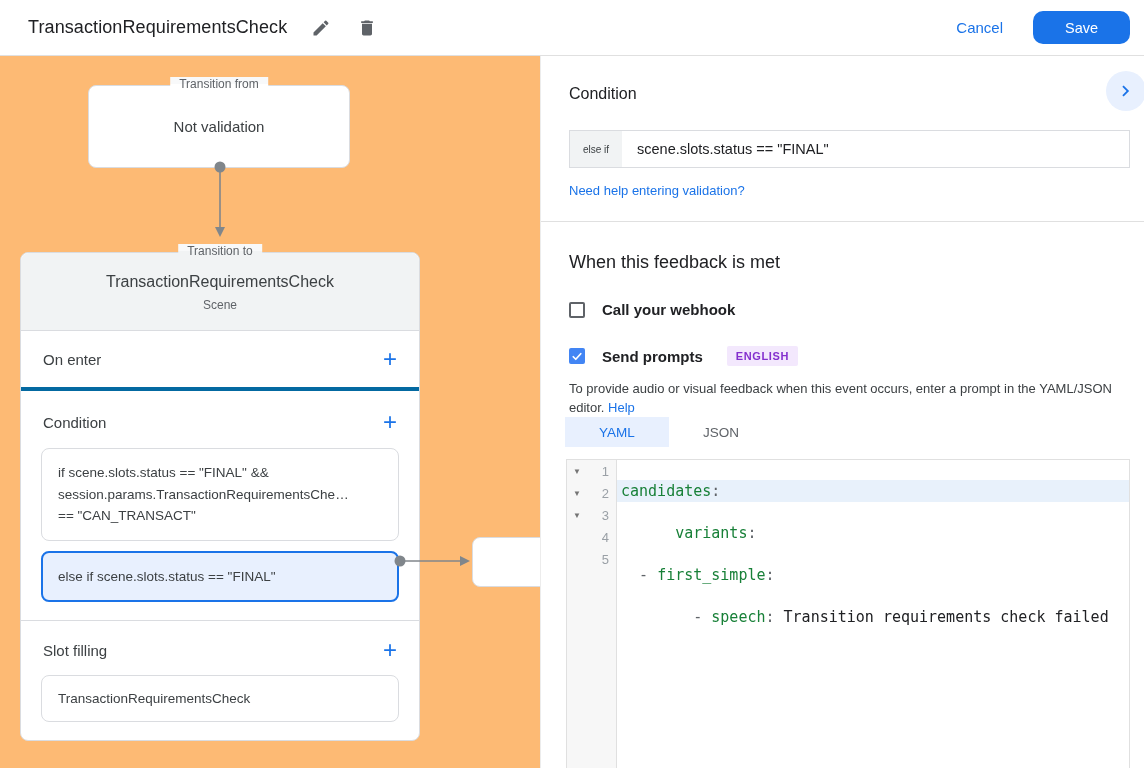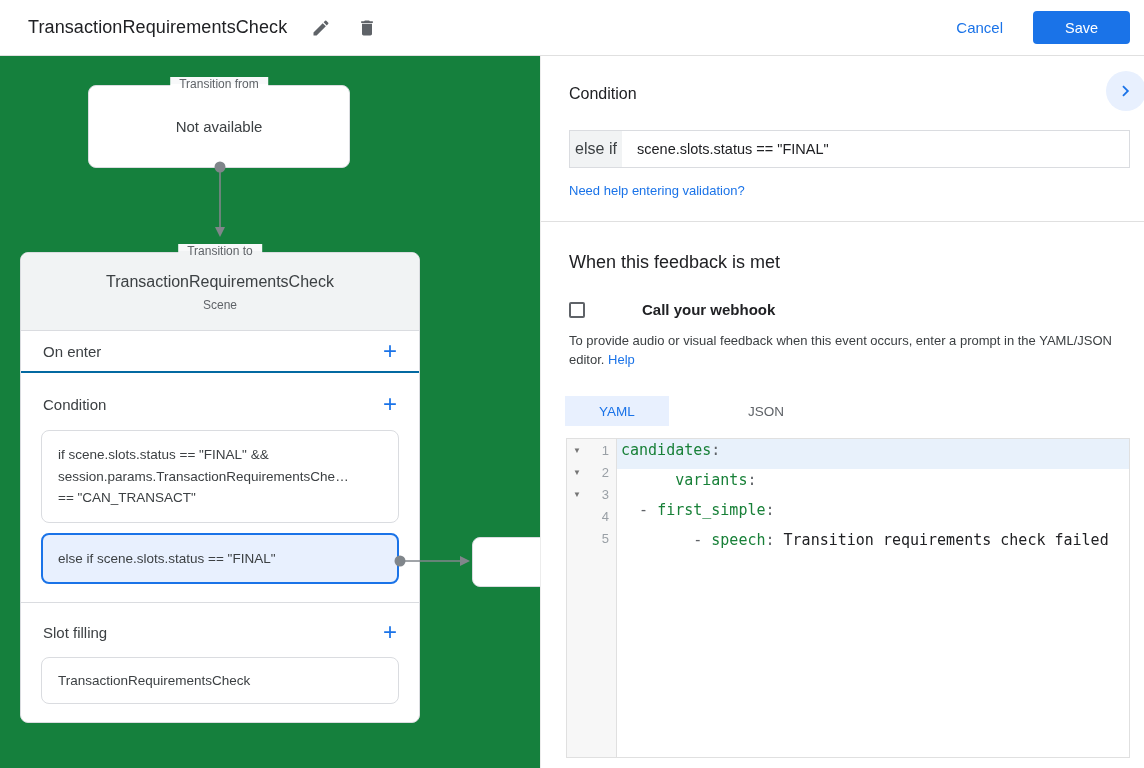--- a/index.html
+++ b/index.html
@@ -10,27 +10,27 @@
   .topbar { height:56px; background:#fff; border-bottom:1px solid #e0e0e0;
             display:flex; align-items:center; justify-content:space-between;
             padding:0 14px 0 28px; position:relative; z-index:5; }
   .topbar-left { display:flex; align-items:center; gap:22px; }
   .page-title { font-size:18px; font-weight:400; color:#202124; letter-spacing:.1px; }
   .icon-btn { background:none; border:none; cursor:pointer; width:24px; height:24px;
               display:flex; align-items:center; justify-content:center; color:#5f6368; }
   .topbar-right { display:flex; align-items:center; gap:30px; }
   .btn-cancel { background:none; border:none; color:#1a73e8; font-size:15px;
                 font-weight:500; cursor:pointer; font-family:inherit; }
-  .btn-save { background:#1a73e8; color:#fff; border:none; border-radius:4px;
+  .btn-save { background:#1a73e8; color:#fff; border:none; border-radius:10px;
               width:97px; height:33px; font-size:14.5px; font-weight:500;
               cursor:pointer; font-family:inherit; }
 
   
   .canvas { position:absolute; left:0; top:56px; width:540px; height:712px;
-            background:#15803d; overflow:hidden; }
+            background:#fdba74; overflow:hidden; }
   .legend { position:absolute; top:-9px; left:50%; transform:translateX(-50%);
             font-size:12px; color:#5f6368; padding:0 9px; white-space:nowrap; }
   .from-box { position:absolute; left:88px; top:29px; width:262px; height:83px;
               background:#fff; border:1px solid #dadce0; border-radius:8px;
               display:flex; align-items:center; justify-content:center; }
   .from-box .legend { background:linear-gradient(#f8f9fa 50%, #ffffff 50%); }
   .from-text { font-size:15px; color:#3c4043; }
 
   .arrow-v { position:absolute; left:213px; top:105px; }
   .arrow-h { position:absolute; left:393px; top:498px; z-index:3; }
@@ -41,21 +41,21 @@
   .card-header { background:#f1f3f4; border-bottom:1px solid #dadce0;
                  border-radius:8px 8px 0 0; height:78px; text-align:center;
                  padding-top:20px; }
   .card-title { font-size:16px; color:#3c4043; }
   .card-sub { font-size:12px; color:#5f6368; margin-top:7px; }
   .sec-row { display:flex; align-items:center; justify-content:space-between;
              padding:0 22px 0 22px; }
   .sec-label { font-size:15px; color:#3c4043; }
   .plus { background:none; border:none; color:#1a73e8; font-size:24px;
           font-weight:300; line-height:20px; cursor:pointer; padding:0; }
-  .section-onenter { height:42px; border-bottom:2px solid #0369a1; }
+  .section-onenter { height:60px; border-bottom:4px solid #0369a1; }
   .section-onenter .sec-row { height:100%; }
   .section-cond { border-bottom:1px solid #dadce0; padding:13px 0 18px 0; }
   .section-cond .sec-row { height:36px; }
   .cond-box { margin:8px 20px 0 20px; background:#fff; border:1px solid #dadce0;
               border-radius:8px; padding:13px 16px; font-size:13.5px;
               color:#3c4043; line-height:21.5px; white-space:pre-line; }
   .cond-box.selected { background:#e8f0fe; border:2px solid #1a73e8;
                        margin-top:10px; padding:13px 15px; }
   .section-slots { padding:12px 0 14px 0; }
   .section-slots .sec-row { height:34px; }
@@ -69,50 +69,50 @@
   .panel { position:absolute; left:540px; top:56px; width:604px; height:712px;
            background:#fff; border-left:1px solid #ececec; overflow:hidden;
            padding:28px 14px 0 28px; }
   .panel-head { position:relative; }
   .panel-title { font-size:16px; font-weight:400; color:#202124; line-height:20px; }
   .collapse-btn { position:absolute; right:-16px; top:-13px; width:40px; height:40px;
                   border-radius:50%; background:#e8f0fe; border:none; cursor:pointer;
                   display:flex; align-items:center; justify-content:center; color:#1a73e8; }
   .cond-row { margin-top:26px; height:38px; display:flex; border:1px solid #dadce0; }
   .cond-prefix { width:52px; background:#f1f3f4; display:flex; align-items:center;
-                 justify-content:center; font-size:16px; color:#3c4043; flex:none; }
+                 justify-content:center; font-size:10px; color:#3c4043; flex:none; }
   .cond-input { flex:1; border:none; outline:none; padding:0 12px 0 15px;
                 font-size:14.5px; color:#202124; font-family:inherit; background:#fff; }
   .link { color:#1a73e8; font-size:13px; text-decoration:none; cursor:pointer; }
   .help-link { display:inline-block; margin-top:15px; }
   .panel-divider { height:1px; background:#e0e0e0; margin:22px -14px 0 -28px; }
   .met-title { margin-top:30px; font-size:18px; font-weight:400; color:#202124; }
-  .check-row { display:flex; align-items:center; margin-top:28px; cursor:pointer;gap:40px; }
+  .check-row { display:flex; align-items:center; margin-top:28px; cursor:pointer; }
   .cb { width:16px; height:16px; border:2px solid #5f6368; border-radius:2px;
         flex:none; display:flex; align-items:center; justify-content:center; }
   .cb.checked { border-color:#4285f4; background:#4285f4; }
   .cb-label { margin-left:17px; font-size:15px; font-weight:700; color:#202124; }
   .badge { margin-left:24px; background:#f3e8fd; color:#8430ce; font-size:11px;
            font-weight:700; letter-spacing:.6px; padding:4px 9px; border-radius:2px; }
   .desc { margin-top:13px; font-size:13px; color:#3c4043; line-height:19px; max-width:560px; }
-  .tabs { margin-top:27px; display:flex; margin-left:-4px;gap:45px; }
+  .tabs { display:flex; margin-left:-4px; }
   .tab { width:104px; height:30px; display:flex; align-items:center; justify-content:center;
          font-size:13.5px; font-weight:500; color:#5f6368; cursor:pointer; }
   .tab.active { background:#e8f0fe; color:#1a73e8; }
 
   .editor { margin-top:12px; margin-left:-3px; border:1px solid #e0e0e0;
             height:320px; display:flex; background:#fff; }
   .ed-gutter { width:50px; background:#f7f7f7; border-right:1px solid #e0e0e0; flex:none; }
   .gut-row { height:22px; display:flex; align-items:center; }
   .fold { width:20px; text-align:center; font-size:8px; color:#757575; cursor:pointer; }
   .lnum { flex:1; text-align:right; padding-right:7px; font-size:13px; color:#9aa0a6;
           font-family:"Liberation Sans", sans-serif; }
   .ed-code { flex:1; overflow:hidden; }
-  .code-row { height:30px; line-height:22px; white-space:pre;
-              font-family:"DejaVu Sans Mono", monospace; font-size:15px; padding-left:4px; }
+  .code-row { height:22px; line-height:22px; white-space:pre;
+              font-family:"DejaVu Sans Mono", monospace; font-size:15px; padding-left:4px;margin-top:20px; }
   .code-row.active { background:#e8f1fb; }
   .tok-key { color:#188038; }
   .tok-p { color:#5f6368; }
   .tok-text { color:#202124; }
 </style>
 </head>
 <body>
 
 <header class="topbar">
   <div class="topbar-left">
@@ -135,21 +135,21 @@
   <div class="topbar-right">
     <button class="btn-cancel">Cancel</button>
     <button class="btn-save">Save</button>
   </div>
 </header>
 
 <div class="canvas">
 
   <div class="from-box">
     <span class="legend">Transition from</span>
-    <span class="from-text">Not available</span>
+    <span class="from-text">Not validation</span>
   </div>
 
   <svg class="arrow-v" width="14" height="82" viewBox="0 0 14 82">
     <circle cx="7" cy="6" r="5.5" fill="#80868b"></circle>
     <line x1="7" y1="11" x2="7" y2="67" stroke="#80868b" stroke-width="1.6"></line>
     <polygon points="2,66 12,66 7,76" fill="#80868b"></polygon>
   </svg>
 
   <div class="scene-card">
     <span class="legend">Transition to</span>
@@ -214,20 +214,29 @@
 
   <div class="panel-divider"></div>
 
   <h3 class="met-title">When this feedback is met</h3>
 
   <label class="check-row">
     <span class="cb"></span>
     <span class="cb-label">Call your webhook</span>
   </label>
 
+  <label class="check-row">
+    <span class="cb checked">
+      <svg width="13" height="13" viewBox="0 0 24 24" fill="none" stroke="#ffffff" stroke-width="3.4" stroke-linecap="round" stroke-linejoin="round">
+          <path d="M4.5 12.5l5 5 10-11"></path>
+        </svg>
+    </span>
+    <span class="cb-label">Send prompts</span>
+    <span class="badge">ENGLISH</span>
+  </label>
 
   <p class="desc"><span>To provide audio or visual feedback when this event occurs, enter a prompt in the YAML/JSON editor.</span>
     <a class="link">Help</a></p>
 
   <div class="tabs">
     <div class="tab active">YAML</div>
     <div class="tab">JSON</div>
   </div>
 
   <div class="editor">

